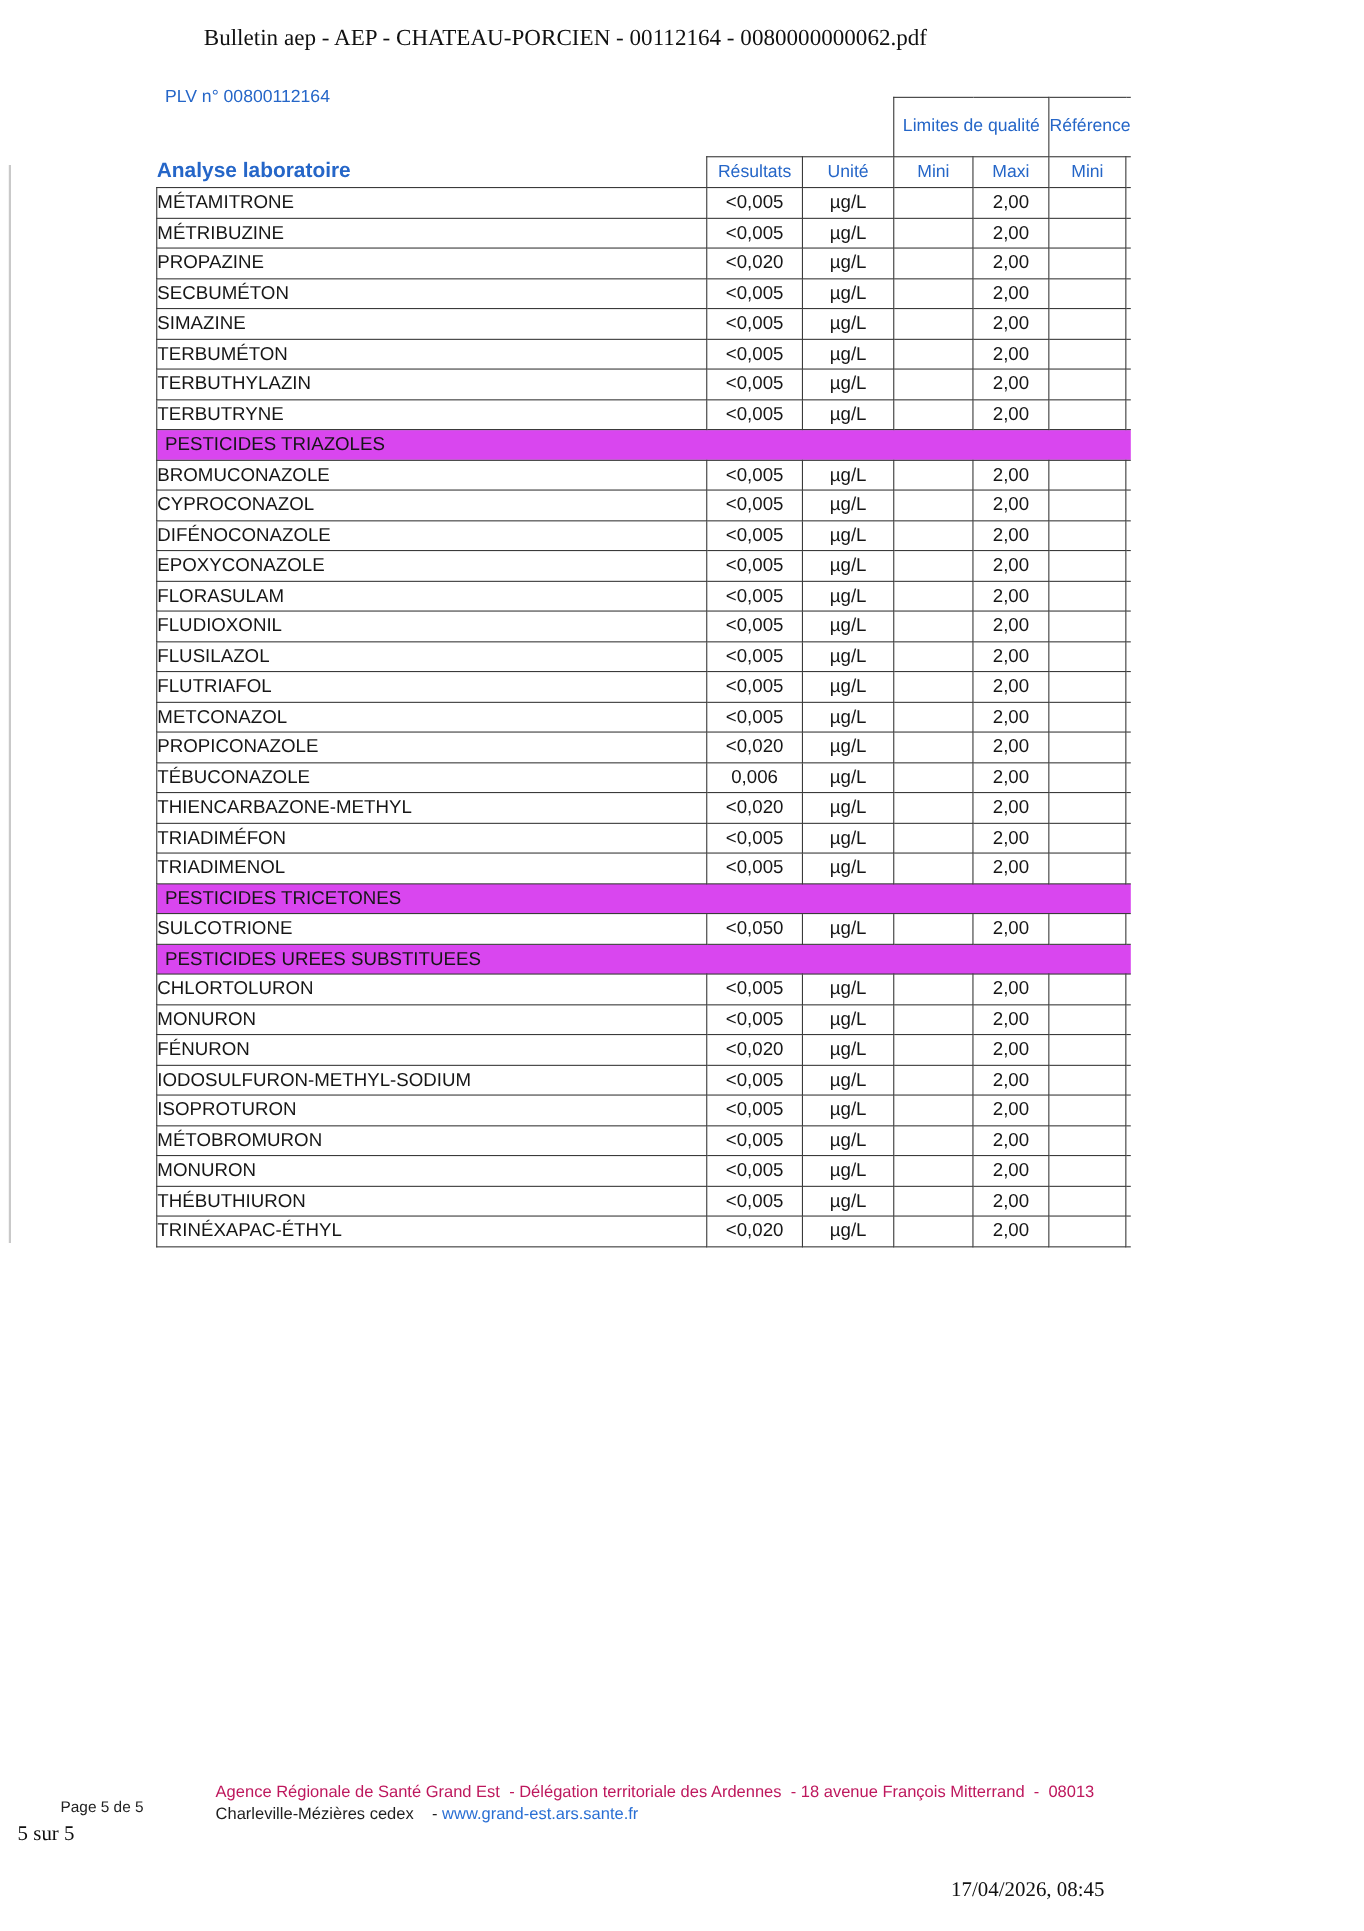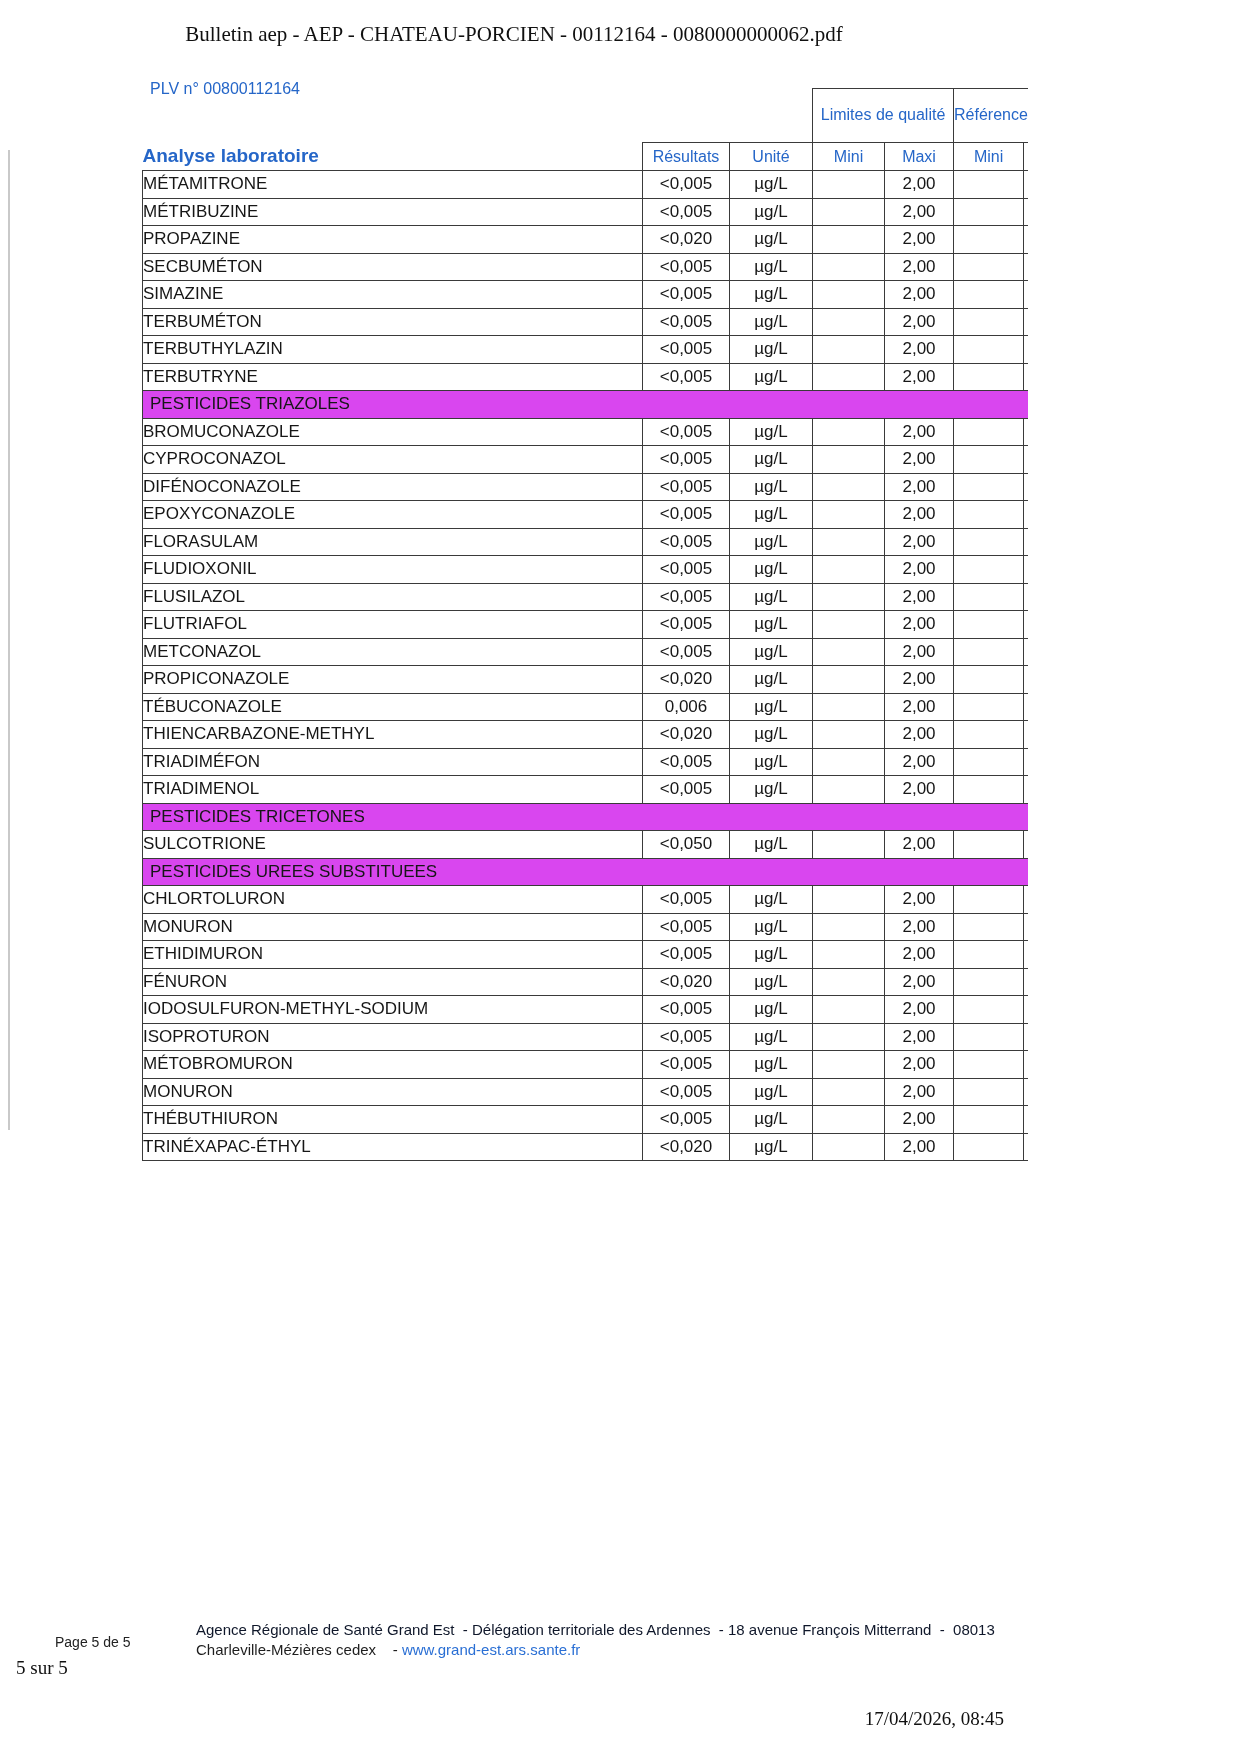--- a/index.html
+++ b/index.html
@@ -25,21 +25,21 @@
   th.group{color:#2566c8;font-weight:400;font-size:16px;text-align:center;vertical-align:middle;line-height:1.15;white-space:normal;}
   tr.sub-row{height:28px;}
   th.colhead{color:#2566c8;font-weight:400;font-size:16px;text-align:center;vertical-align:middle;margin-top:35px;}
   .left-head{color:#2566c8;font-weight:700;font-size:19px;text-align:left;padding-left:8px;vertical-align:middle;}
   tbody tr{height:27.5px;padding-left:38px;}
   td.name{text-align:left;padding-left:7px;}
   td.val{text-align:center;}
   tr.section td{background:#d946ef;text-align:left;padding-left:7px;}
 
   .page-label{position:absolute;left:55px;top:1634px;font-weight:400;font-size:14px;color:#222;}
-  .agency-line1{position:absolute;left:196px;top:1621px;font-size:15px;color:#0f172a;white-space:pre;}
+  .agency-line1{position:absolute;left:196px;top:1621px;font-size:15px;color:#be185d;white-space:pre;}
   .agency-line2{position:absolute;left:196px;top:1641px;font-size:15px;color:#1e1e1e;white-space:pre;}
   .agency-link{color:#2a6fd4;text-decoration:none;cursor:pointer;}
   .print-footer-left{position:absolute;left:16px;top:1657px;font-family:"Liberation Serif",serif;font-size:19px;color:#101010;}
   .print-footer-right{position:absolute;right:24px;top:1708px;font-family:"Liberation Serif",serif;font-size:19px;color:#101010;}
 </style>
 </head>
 <body>
 
 <div class="page">
 
@@ -304,29 +304,20 @@
         <tr>
           <td class="box name">MONURON</td>
           <td class="box val">&lt;0,005</td>
           <td class="box val">µg/L</td>
           <td class="box val"></td>
           <td class="box val">2,00</td>
           <td class="box val"></td>
           <td class="box val"></td>
         </tr>
         <tr>
-          <td class="box name">ETHIDIMURON</td>
-          <td class="box val">&lt;0,005</td>
-          <td class="box val">µg/L</td>
-          <td class="box val"></td>
-          <td class="box val">2,00</td>
-          <td class="box val"></td>
-          <td class="box val"></td>
-        </tr>
-        <tr>
           <td class="box name">FÉNURON</td>
           <td class="box val">&lt;0,020</td>
           <td class="box val">µg/L</td>
           <td class="box val"></td>
           <td class="box val">2,00</td>
           <td class="box val"></td>
           <td class="box val"></td>
         </tr>
         <tr>
           <td class="box name">IODOSULFURON-METHYL-SODIUM</td>

